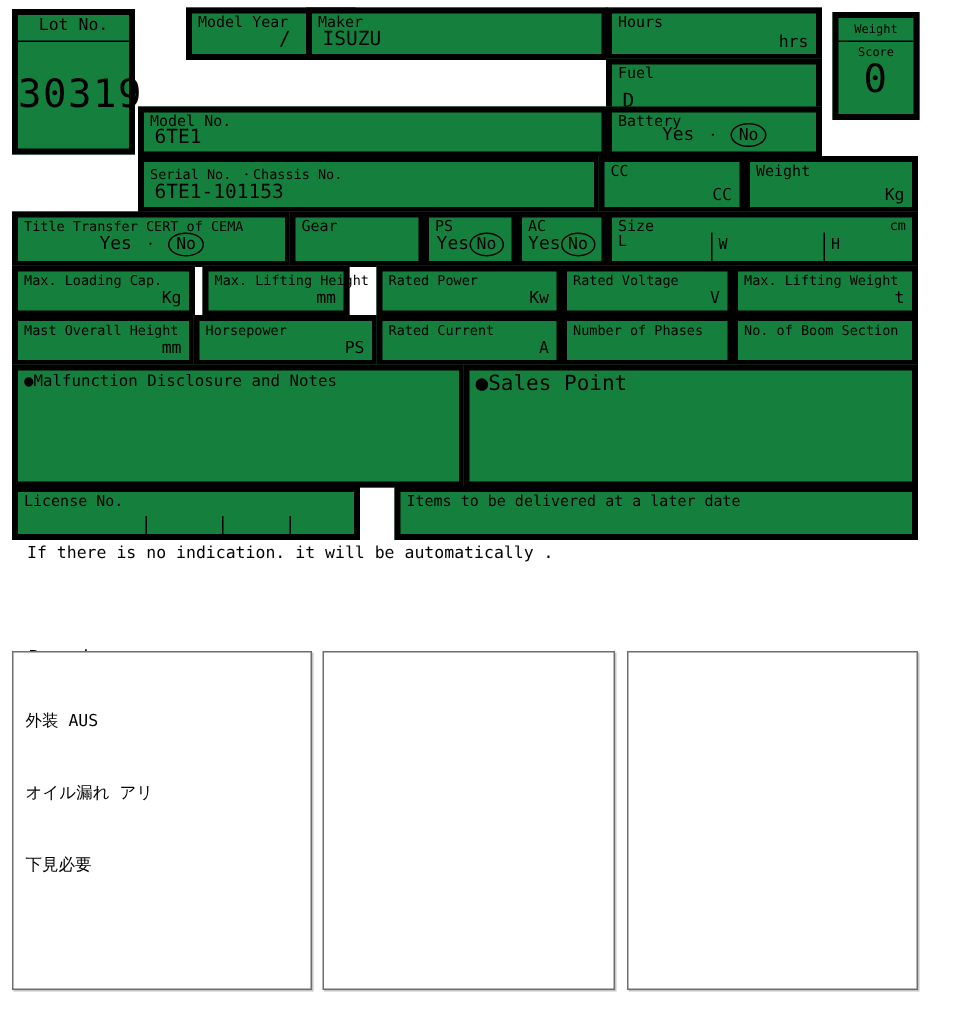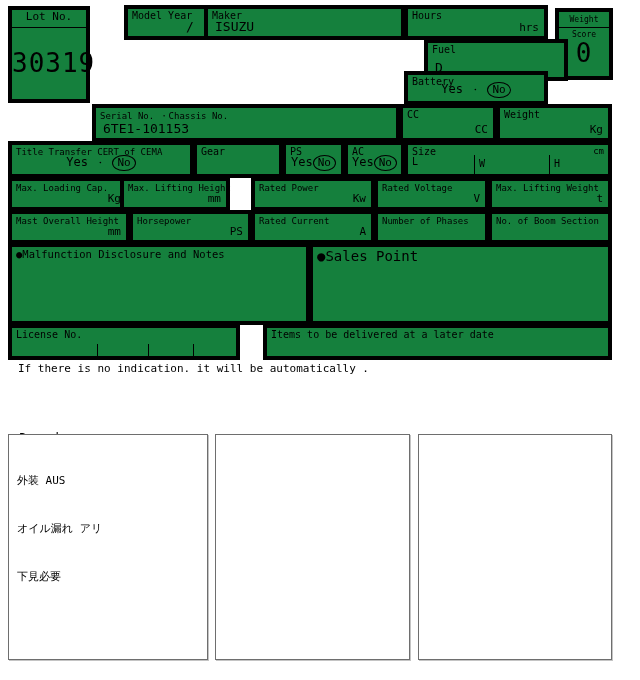--- a/index.html
+++ b/index.html
@@ -41,25 +41,29 @@
     <div class="lbl">Hours</div>
     <div class="val"></div>
     <div class="unit">hrs</div>
   </div>
 
   <div class="box" style="left:555px; top:8px; width:58px; height:72px;">
     <div class="hdr" style="height:15px; font-size:8px; line-height:15px;">Weight Score</div>
     <div class="bignum" style="top:26px;">0</div>
   </div>
 
-  <div class="box" style="left:424px; top:39px; width:144px; height:42px;">
+  <div class="box" style="left:404px; top:39px; width:144px; height:42px;">
     <div class="lbl">Fuel</div>
     <div class="val">D</div>
   </div>
 
+  <div class="box" style="left:92px; top:71px; width:313px; height:34px;">
+    <div class="lbl">Model No.</div>
+    <div class="val">6TE1</div>
+  </div>
   <div class="box" style="left:404px; top:71px; width:144px; height:34px;">
     <div class="lbl">Battery</div>
     <div class="val-center">
       <span>Yes</span>
       <span style="font-size:10px;">・</span>
       <span class="no-circle">No</span>
     </div>
   </div>
 
   <div class="box" style="left:92px; top:104px; width:308px; height:38px;">
@@ -108,21 +112,21 @@
     <div class="vline" style="left:141px; top:10px; bottom:0;"></div>
     <div style="position:absolute; left:4px; top:11px; font-size:10px;">L</div>
     <div style="position:absolute; left:71px; top:13px; font-size:10px;">W</div>
     <div style="position:absolute; left:146px; top:13px; font-size:10px;">H</div>
   </div>
 
   <div class="box" style="left:8px; top:177px; width:122px; height:34px;">
     <div class="lbl-sm">Max. Loading Cap.</div>
     <div class="unit">Kg</div>
   </div>
-  <div class="box" style="left:120px; top:177px; width:110px; height:34px;">
+  <div class="box" style="left:135px; top:177px; width:98px; height:34px;">
     <div class="lbl-sm">Max. Lifting Height</div>
     <div class="unit">mm</div>
   </div>
   <div class="box" style="left:251px; top:177px; width:124px; height:34px;">
     <div class="lbl-sm">Rated Power</div>
     <div class="unit">Kw</div>
   </div>
   <div class="box" style="left:374px; top:177px; width:115px; height:34px;">
     <div class="lbl-sm">Rated Voltage</div>
     <div class="unit">V</div>

